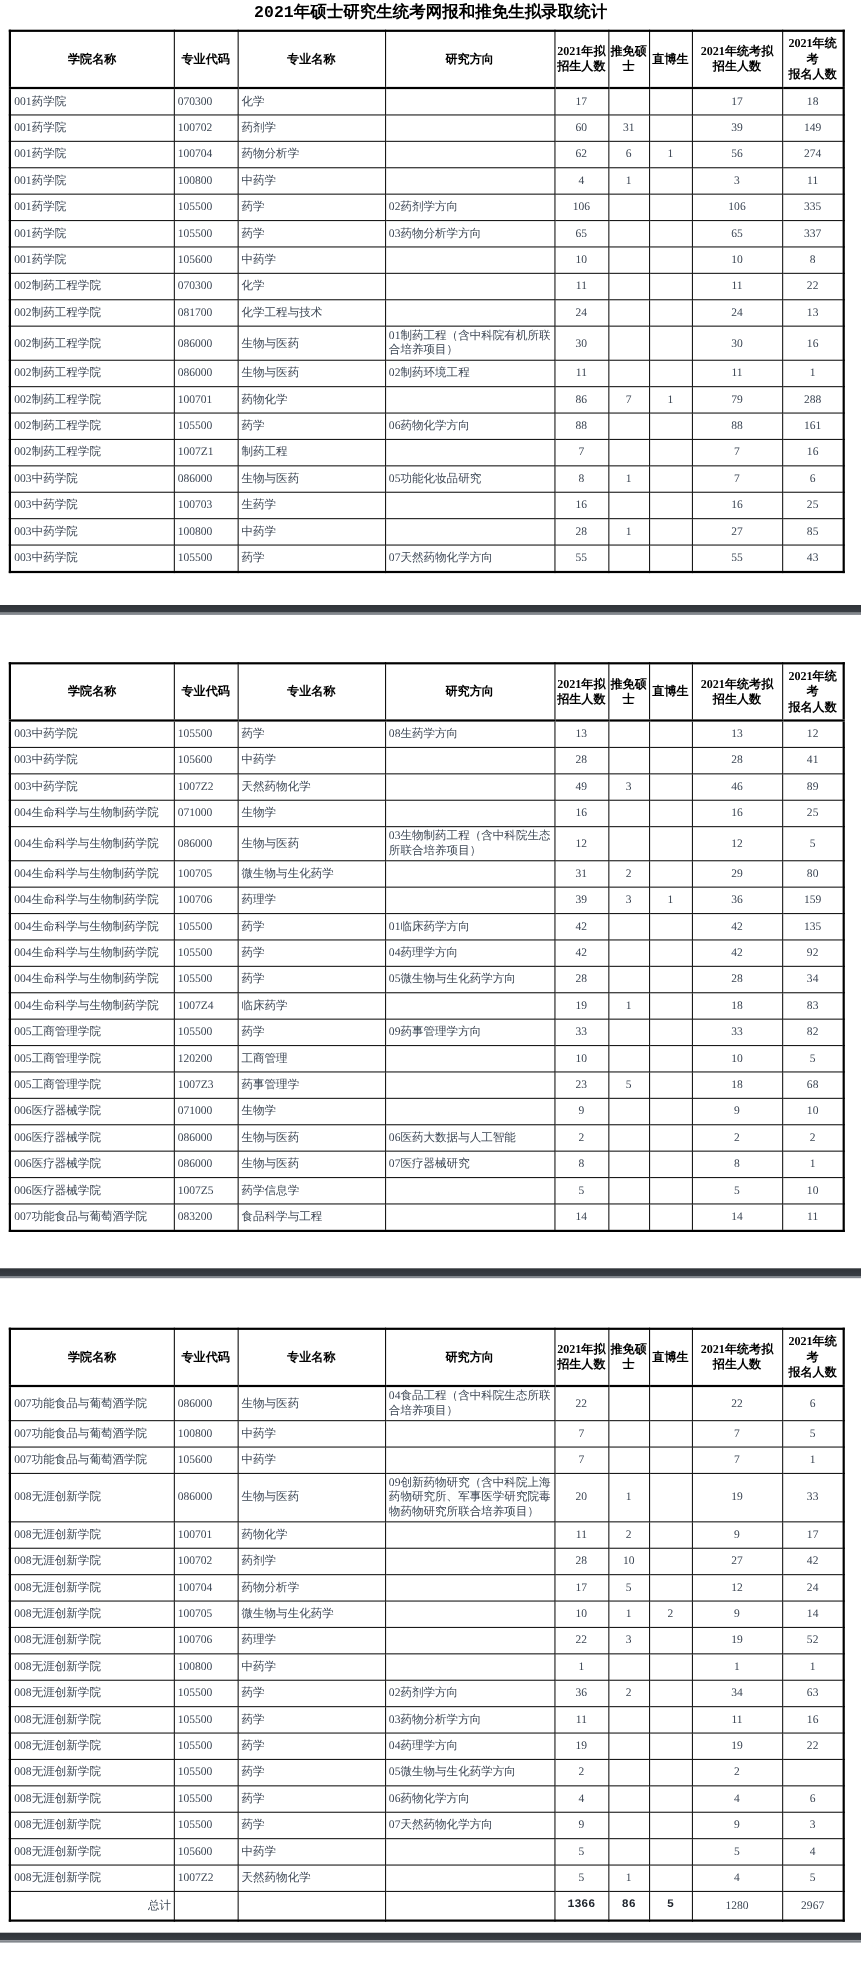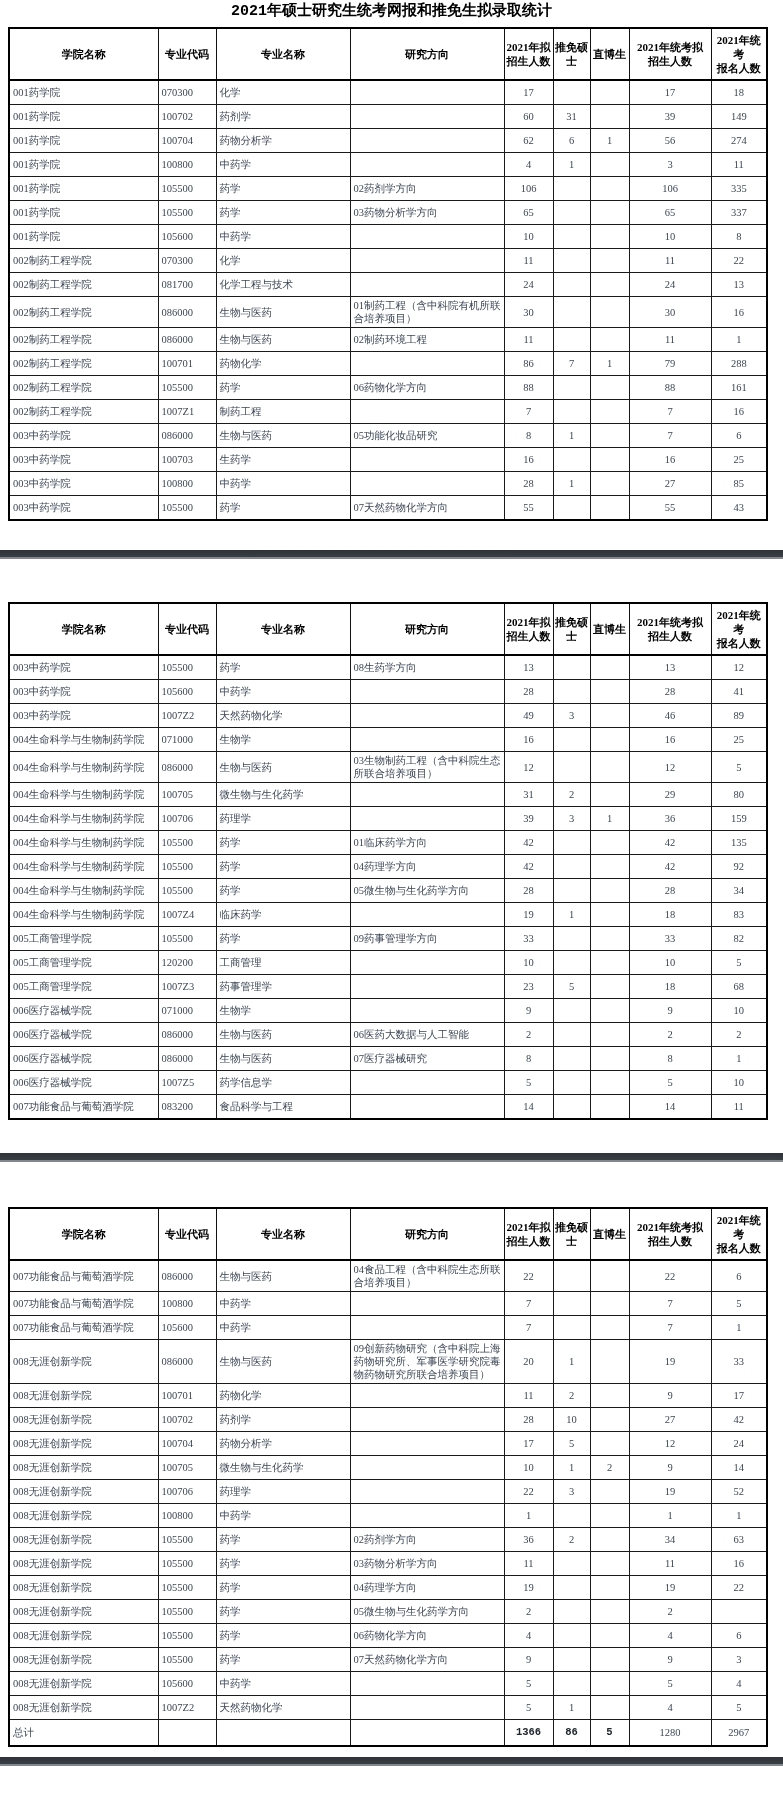--- a/index.html
+++ b/index.html
@@ -38,21 +38,21 @@
   table.stats td{
     border:1px solid #1a1a1a;
     font-size:10.5px;line-height:13px;color:#3c4654;
     vertical-align:middle;padding:2px 2px;
     height:19px;
     overflow:hidden;
   }
   table.stats td:nth-child(-n+4){text-align:left;padding-left:3px;}
   table.stats td:nth-child(n+5){text-align:center;}
   table.stats tr.total-row td{height:21px;}
-  table.stats tr.total-row td:first-child{text-align:left;}
+  table.stats tr.total-row td:first-child{text-align:right;}
   table.stats tr.total-row td:nth-child(n+5):nth-child(-n+7){
     font-weight:bold;color:#20262e;
     font-family:Liberation Mono, monospace;font-size:10.5px;
   }
   .sep-bar{
     position:absolute;left:0;width:783px;height:7px;
     background:linear-gradient(#2f3338,#3a3f45);
     border-bottom:2px solid #82878d;
   }
 </style>

